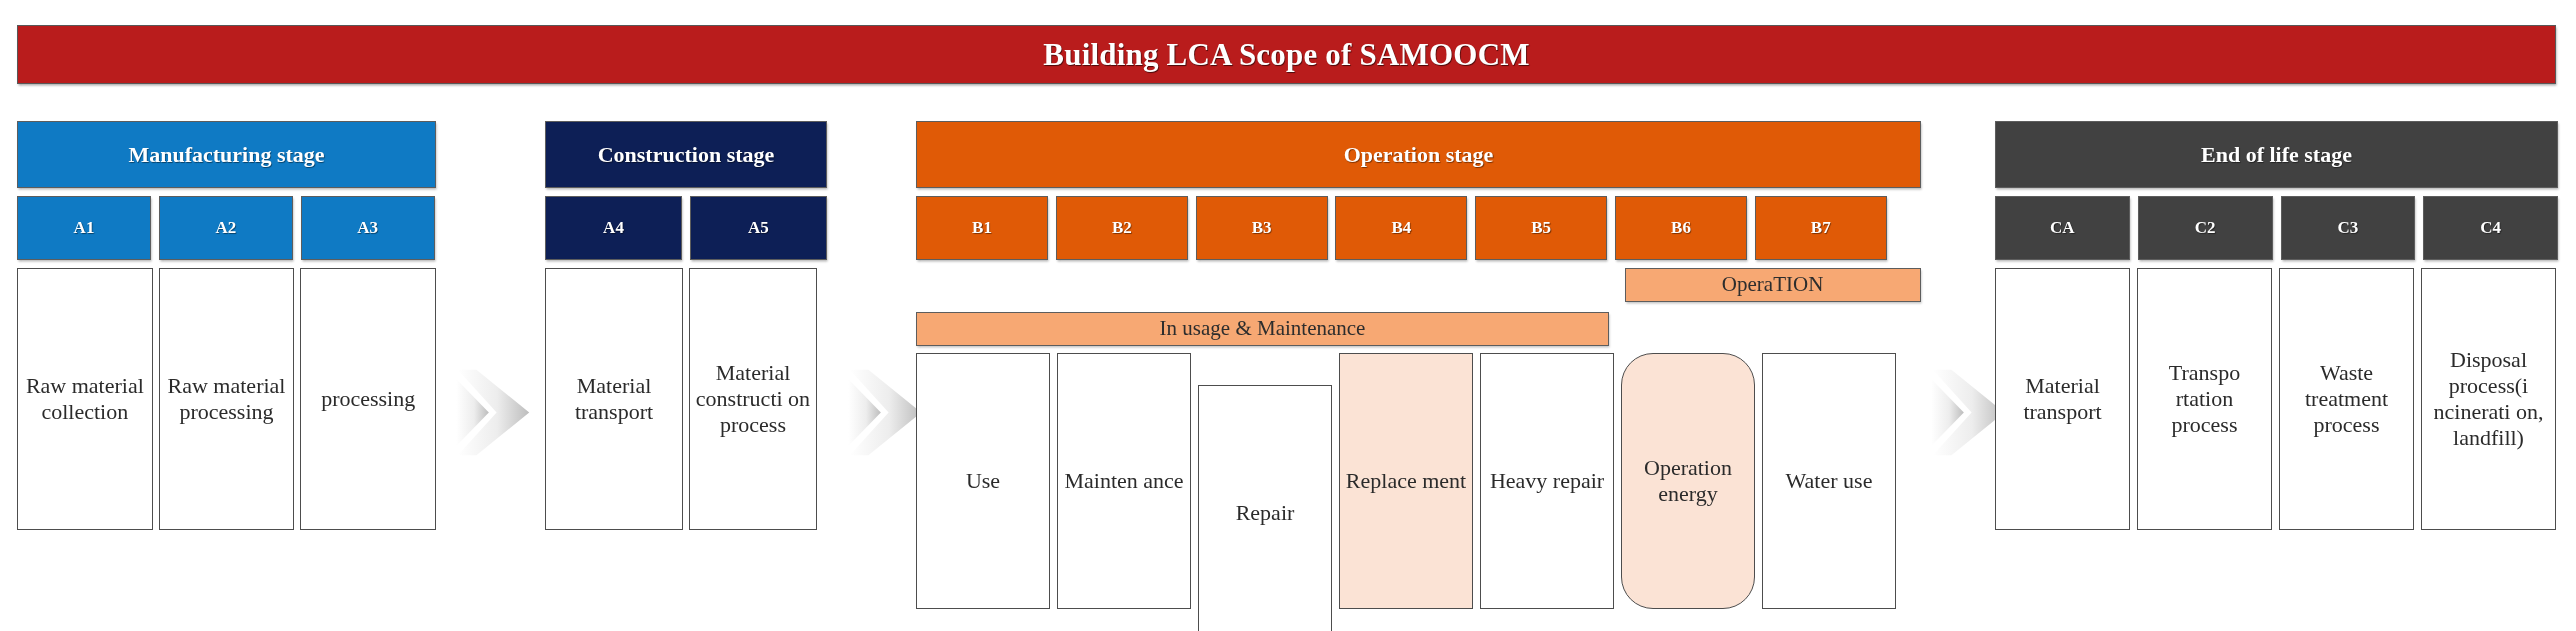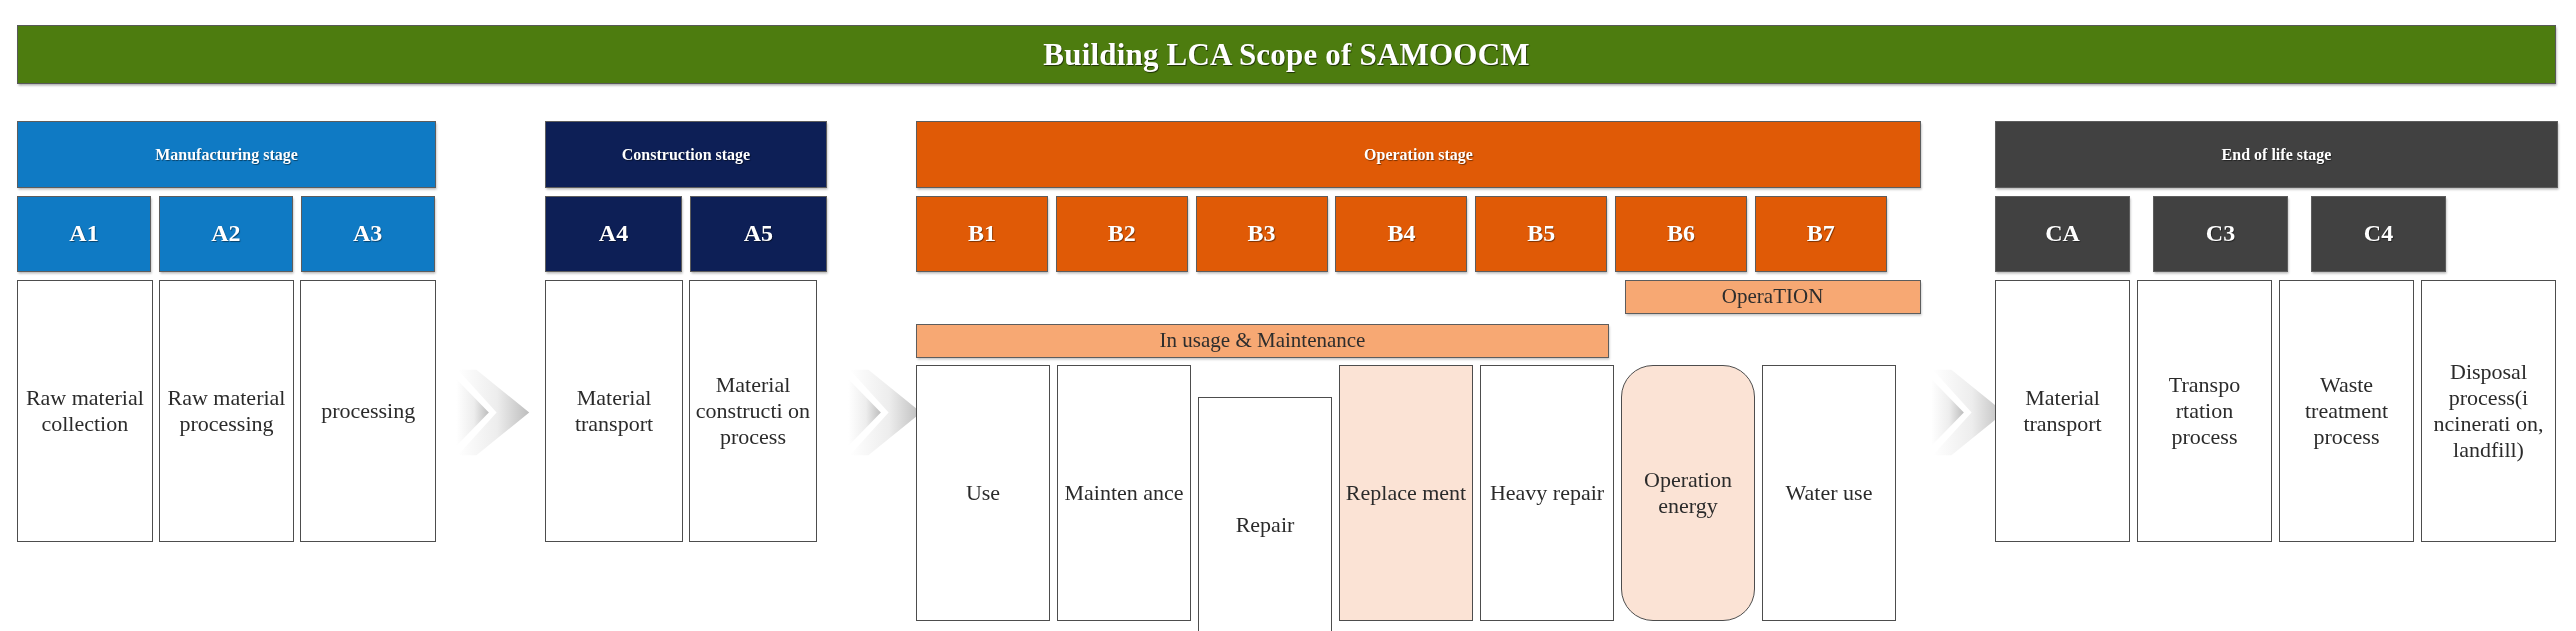--- a/index.html
+++ b/index.html
@@ -7,51 +7,51 @@
     width:2576px;height:632px;
     font-family:"Liberation Serif","DejaVu Serif",serif;
     overflow:hidden;
     position:relative;
   }
 
   
   .title-bar{
     position:absolute;
     left:17px;top:25px;width:2539px;height:59px;
-    background:#4d7c0f;
+    background:#b91c1c;
     border:1.6px solid #585858;
     box-shadow:0.8px 1.6px 2.3px rgba(0,0,0,.35);
     display:flex;align-items:center;justify-content:center;
     box-sizing:border-box;
   }
   .title-bar .txt{
     color:#ffffff;font-weight:bold;font-size:31px;letter-spacing:0.2px;
     text-shadow:0.8px 0.8px 0.8px rgba(0,0,0,.6);
   }
 
   
   .stage{position:absolute;top:121px;}
 
   .stage-header{
     border:1.6px solid #5d5d5d;
     box-sizing:border-box;
     display:flex;align-items:center;justify-content:center;
     height:67px;
     box-shadow:0.8px 1.6px 2.3px rgba(0,0,0,.3);
-    color:#fff;font-weight:bold;font-size:16px;
+    color:#fff;font-weight:bold;font-size:22px;
     text-shadow:0.8px 0.8px 0.8px rgba(0,0,0,.45);
   }
 
   .code-row{display:flex;gap:7.8px;margin-top:7.8px;}
   .code-cell{
     border:1.6px solid #5d5d5d;
     box-sizing:border-box;
-    height:76px;
-    display:flex;align-items:center;justify-content:center;
-    color:#fff;font-weight:bold;font-size:24px;
+    height:64px;
+    display:flex;align-items:center;justify-content:center;
+    color:#fff;font-weight:bold;font-size:17px;
     box-shadow:0.8px 1.6px 2.3px rgba(0,0,0,.3);
     text-shadow:0.8px 0.8px 0.8px rgba(0,0,0,.45);
     text-align:center;
   }
 
   .desc-row{display:flex;gap:6px;margin-top:7.8px;}
   .desc-cell{
     border:1.6px solid #4d4d4d;
     box-sizing:border-box;
     background:#ffffff;
@@ -189,22 +189,23 @@
       </linearGradient>
     </defs>
     <path d="M2 10 L52 65 L2 120 L26 120 L94 65 L26 10 Z" fill="url(#gC)"></path>
     <path d="M0 22 L42 65 L0 108 L0 22 Z" fill="url(#gC)"></path>
   </svg>
 </div>
 
 <div class="stage dark" style="left:1995px;width:563px;">
   <div class="stage-header">End of life stage</div>
 
-  <div class="code-row" style="gap:23px;">
+  <div class="code-row" style="gap:8px;">
     <div class="code-cell" style="width:135px">CA</div>
+    <div class="code-cell" style="width:135px">C2</div>
     <div class="code-cell" style="width:135px">C3</div>
     <div class="code-cell" style="width:135px">C4</div>
   </div>
 
   <div class="desc-row" style="gap:7px;">
     <div class="desc-cell" style="width:135px">Material transport</div>
     <div class="desc-cell" style="width:135px">Transpo rtation process</div>
     <div class="desc-cell" style="width:135px">Waste treatment process</div>
     <div class="desc-cell" style="width:135px">Disposal process(i ncinerati on, landfill)</div>
   </div>

